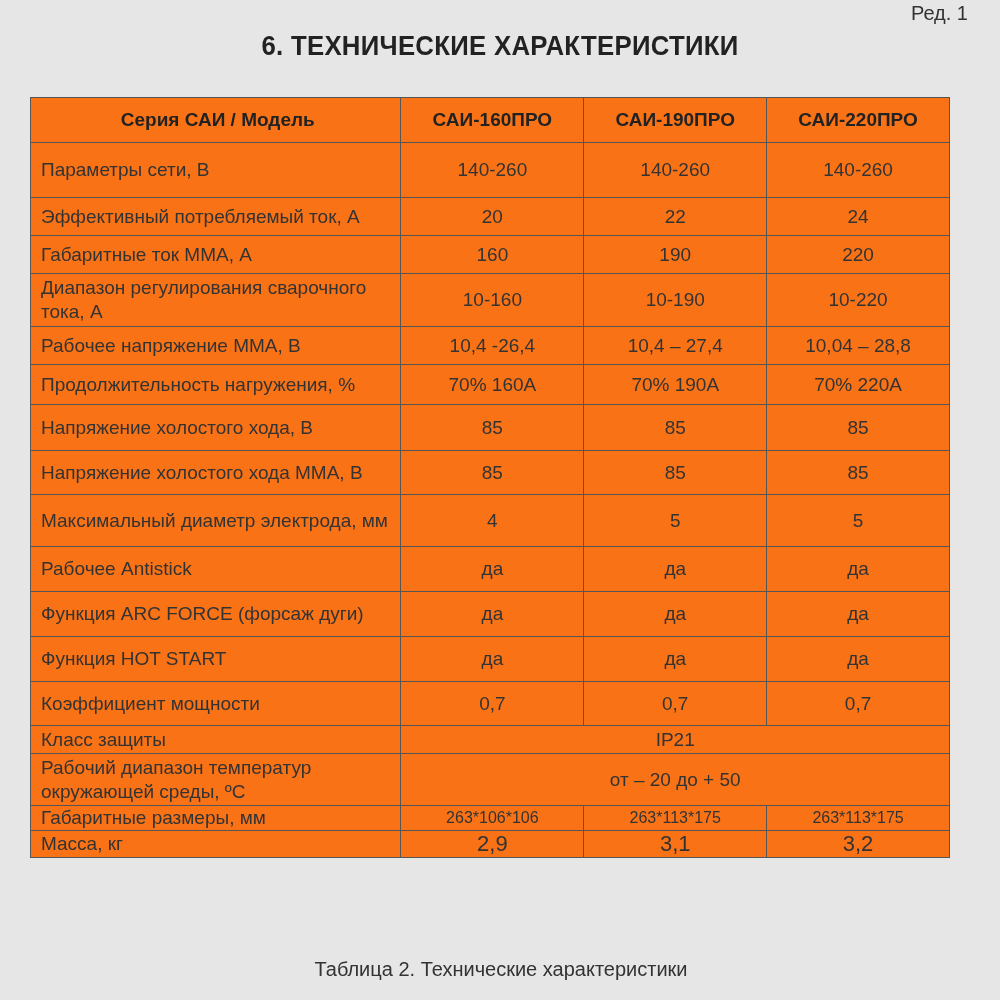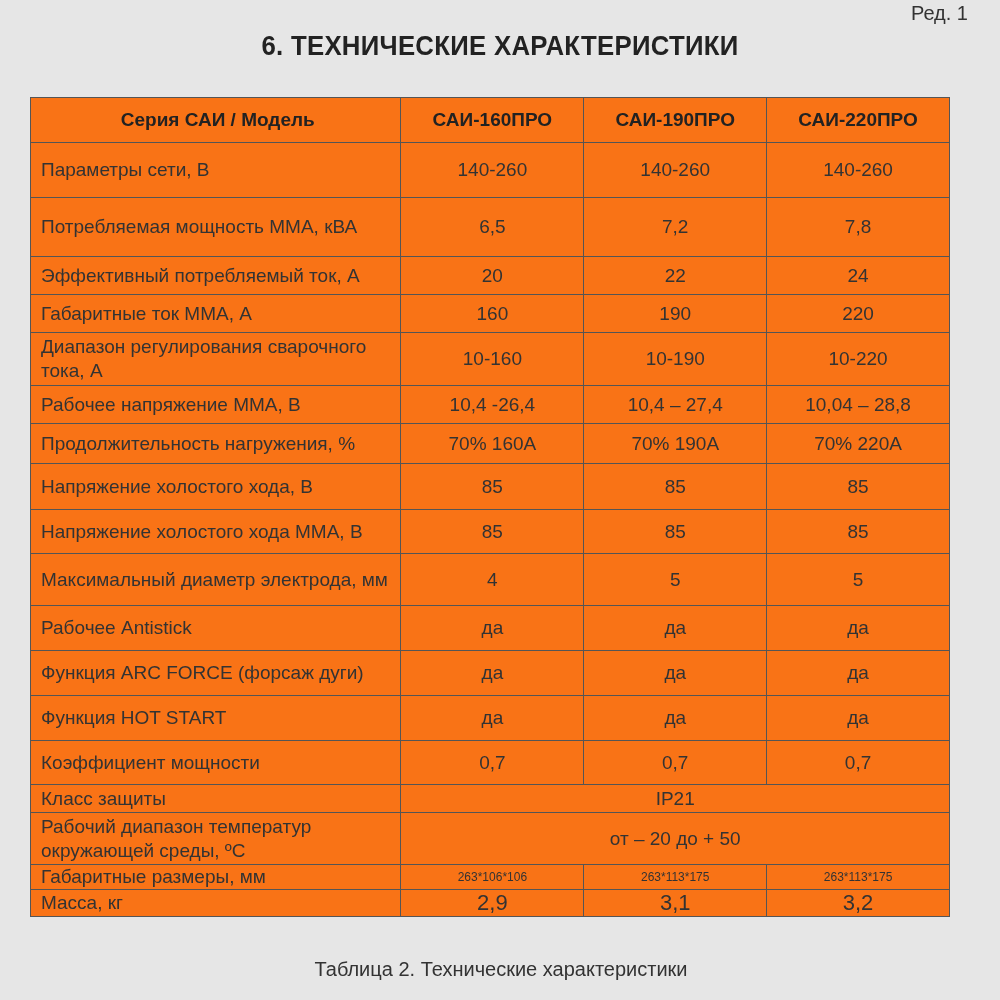--- a/index.html
+++ b/index.html
@@ -21,21 +21,21 @@
     border-collapse:collapse; background:#f97316;
   }
   td {
     border:1.5px solid #555; font-size:19px; color:#333;
     text-align:center; vertical-align:middle; padding:0 6px; line-height:24px;
   }
   td.lbl { text-align:left; padding-left:10px; width:354px; }
   td.c { width:170px; }
   tr.head td { font-weight:bold; font-size:19px; color:#222; height:44px; }
   tr.head td.lbl { text-align:center; }
-  .small { font-size:12px; }
+  .small { font-size:16px; }
   .caption {
     position:absolute; left:2px; right:0; top:958px; text-align:center;
     font-size:20px; color:#333;
   }
 </style>
 </head>
 <body>
 
 <div class="rev">Ред. 1</div>
 <div class="title">6. ТЕХНИЧЕСКИЕ ХАРАКТЕРИСТИКИ</div>
@@ -46,26 +46,20 @@
     <td class="lbl">Серия САИ / Модель</td>
     <td class="c">САИ-160ПРО</td>
     <td class="c">САИ-190ПРО</td>
     <td class="c">САИ-220ПРО</td>
   </tr>
   <tr style="height:55px">
     <td class="lbl">Параметры сети, В</td>
     <td>140-260</td>
     <td>140-260</td>
     <td>140-260</td>
-  </tr>
-  <tr style="height:59px">
-    <td class="lbl">Потребляемая мощность ММА, кВА</td>
-    <td>6,5</td>
-    <td>7,2</td>
-    <td>7,8</td>
   </tr>
   <tr style="height:38px">
     <td class="lbl">Эффективный потребляемый ток, А</td>
     <td>20</td>
     <td>22</td>
     <td>24</td>
   </tr>
   <tr style="height:38px">
     <td class="lbl">Габаритные ток ММА, А</td>
     <td>160</td>

